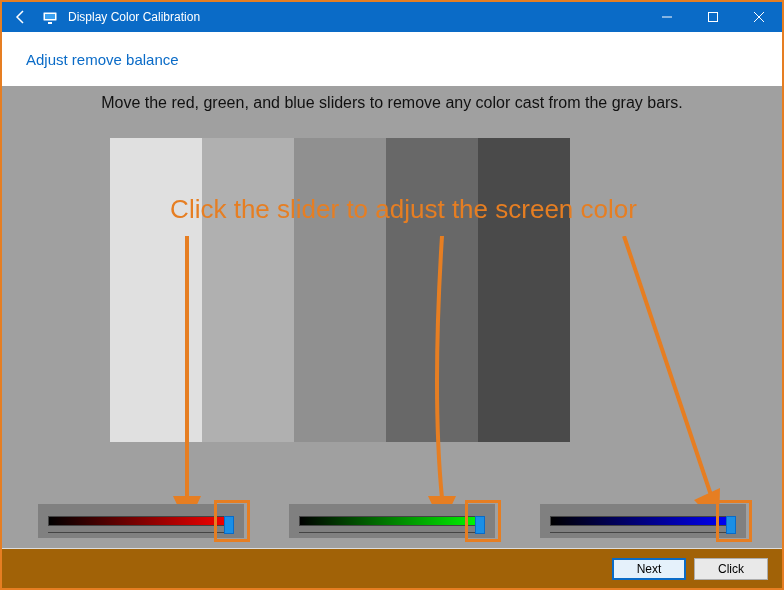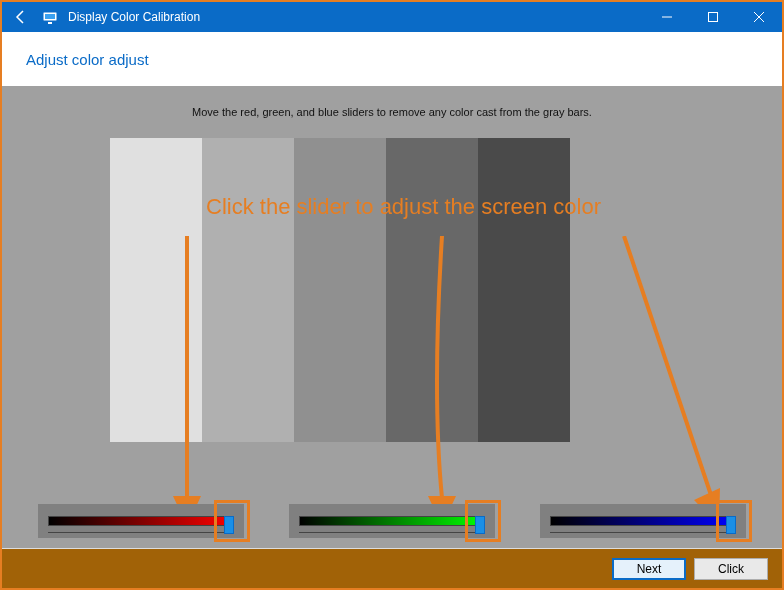--- a/index.html
+++ b/index.html
@@ -11,24 +11,24 @@
   .back-btn svg { width: 16px; height: 16px; }
   .app-icon { width: 16px; height: 16px; display: flex; align-items: center; justify-content: center; }
   .app-title { font-size: 12px; font-weight: 400; }
   .tb-spacer { flex: 1; }
   .win-controls { display: flex; height: 100%; }
   .win-ctrl { width: 46px; display: flex; align-items: center; justify-content: center; cursor: pointer; }
   .win-ctrl svg { width: 10px; height: 10px; }
   .header-area { height: 54px; background: #fff; display: flex; align-items: center; padding-left: 24px; }
   .header-area h1 { color: #0a6bc7; font-size: 15px; font-weight: 400; }
   .content { flex: 1; background: #a0a0a0; position: relative; }
-  .instruction { text-align: center; color: #111; font-size: 11px; padding-top: 20px; }
+  .instruction { text-align: center; color: #111; font-size: 16px; padding-top: 8px; }
   .gray-bars { position: absolute; top: 52px; left: 108px; width: 460px; height: 304px; display: flex; }
   .gbar { flex: 1; }
-  .annot-text { position: absolute; top: 108px; left: 0; width: 100%; text-align: center; font-size: 22px; color: #e67e22; font-weight: 500; padding-left: 23px; }
+  .annot-text { position: absolute; top: 108px; left: 0; width: 100%; text-align: center; font-size: 26px; color: #e67e22; font-weight: 500; padding-left: 23px; }
   .slider-row { position: absolute; bottom: 10px; left: 0; width: 100%; display: flex; justify-content: space-around; padding: 0 14px; }
   .slider-wrap { width: 206px; height: 34px; background: #808080; position: relative; display: flex; align-items: center; justify-content: center; }
   .slider-track { width: 186px; height: 10px; position: relative; }
   .track-grad { width: 100%; height: 10px; border: 1px solid #444; }
   .track-line { position: absolute; top: 16px; left: 0; width: 100%; height: 1px; background: #444; }
   .thumb { position: absolute; top: 0; width: 10px; height: 18px; background: #1a8fe6; border: 1px solid #0a6bc7; cursor: pointer; }
   .slider-highlight { position: absolute; top: -4px; width: 36px; height: 42px; border: 3px solid #e67e22; pointer-events: none; }
   .arrow { position: absolute; pointer-events: none; }
   .footer { height: 40px; background: #a16207; display: flex; align-items: center; justify-content: flex-end; gap: 8px; padding-right: 14px; border-top: 1px solid #ddd; }
   .btn { height: 22px; min-width: 74px; font-size: 12px; background: #e9e9e9; border: 1px solid #adadad; cursor: pointer; }
@@ -70,21 +70,21 @@
       <div class="win-ctrl">
         <svg viewBox="0 0 10 10">
             <line x1="0" y1="0" x2="10" y2="10" stroke="#fff" stroke-width="1"></line>
             <line x1="10" y1="0" x2="0" y2="10" stroke="#fff" stroke-width="1"></line>
           </svg>
       </div>
     </div>
   </div>
 
   <div class="header-area">
-    <h1>Adjust color adjust</h1>
+    <h1>Adjust remove balance</h1>
   </div>
 
   <div class="content">
     <div class="instruction">Move the red, green, and blue sliders to remove any color cast from the gray bars.</div>
 
     <div class="gray-bars">
       <div class="gbar" style="background:#e0e0e0"></div>
       <div class="gbar" style="background:#b0b0b0"></div>
       <div class="gbar" style="background:#909090"></div>
       <div class="gbar" style="background:#686868"></div>

